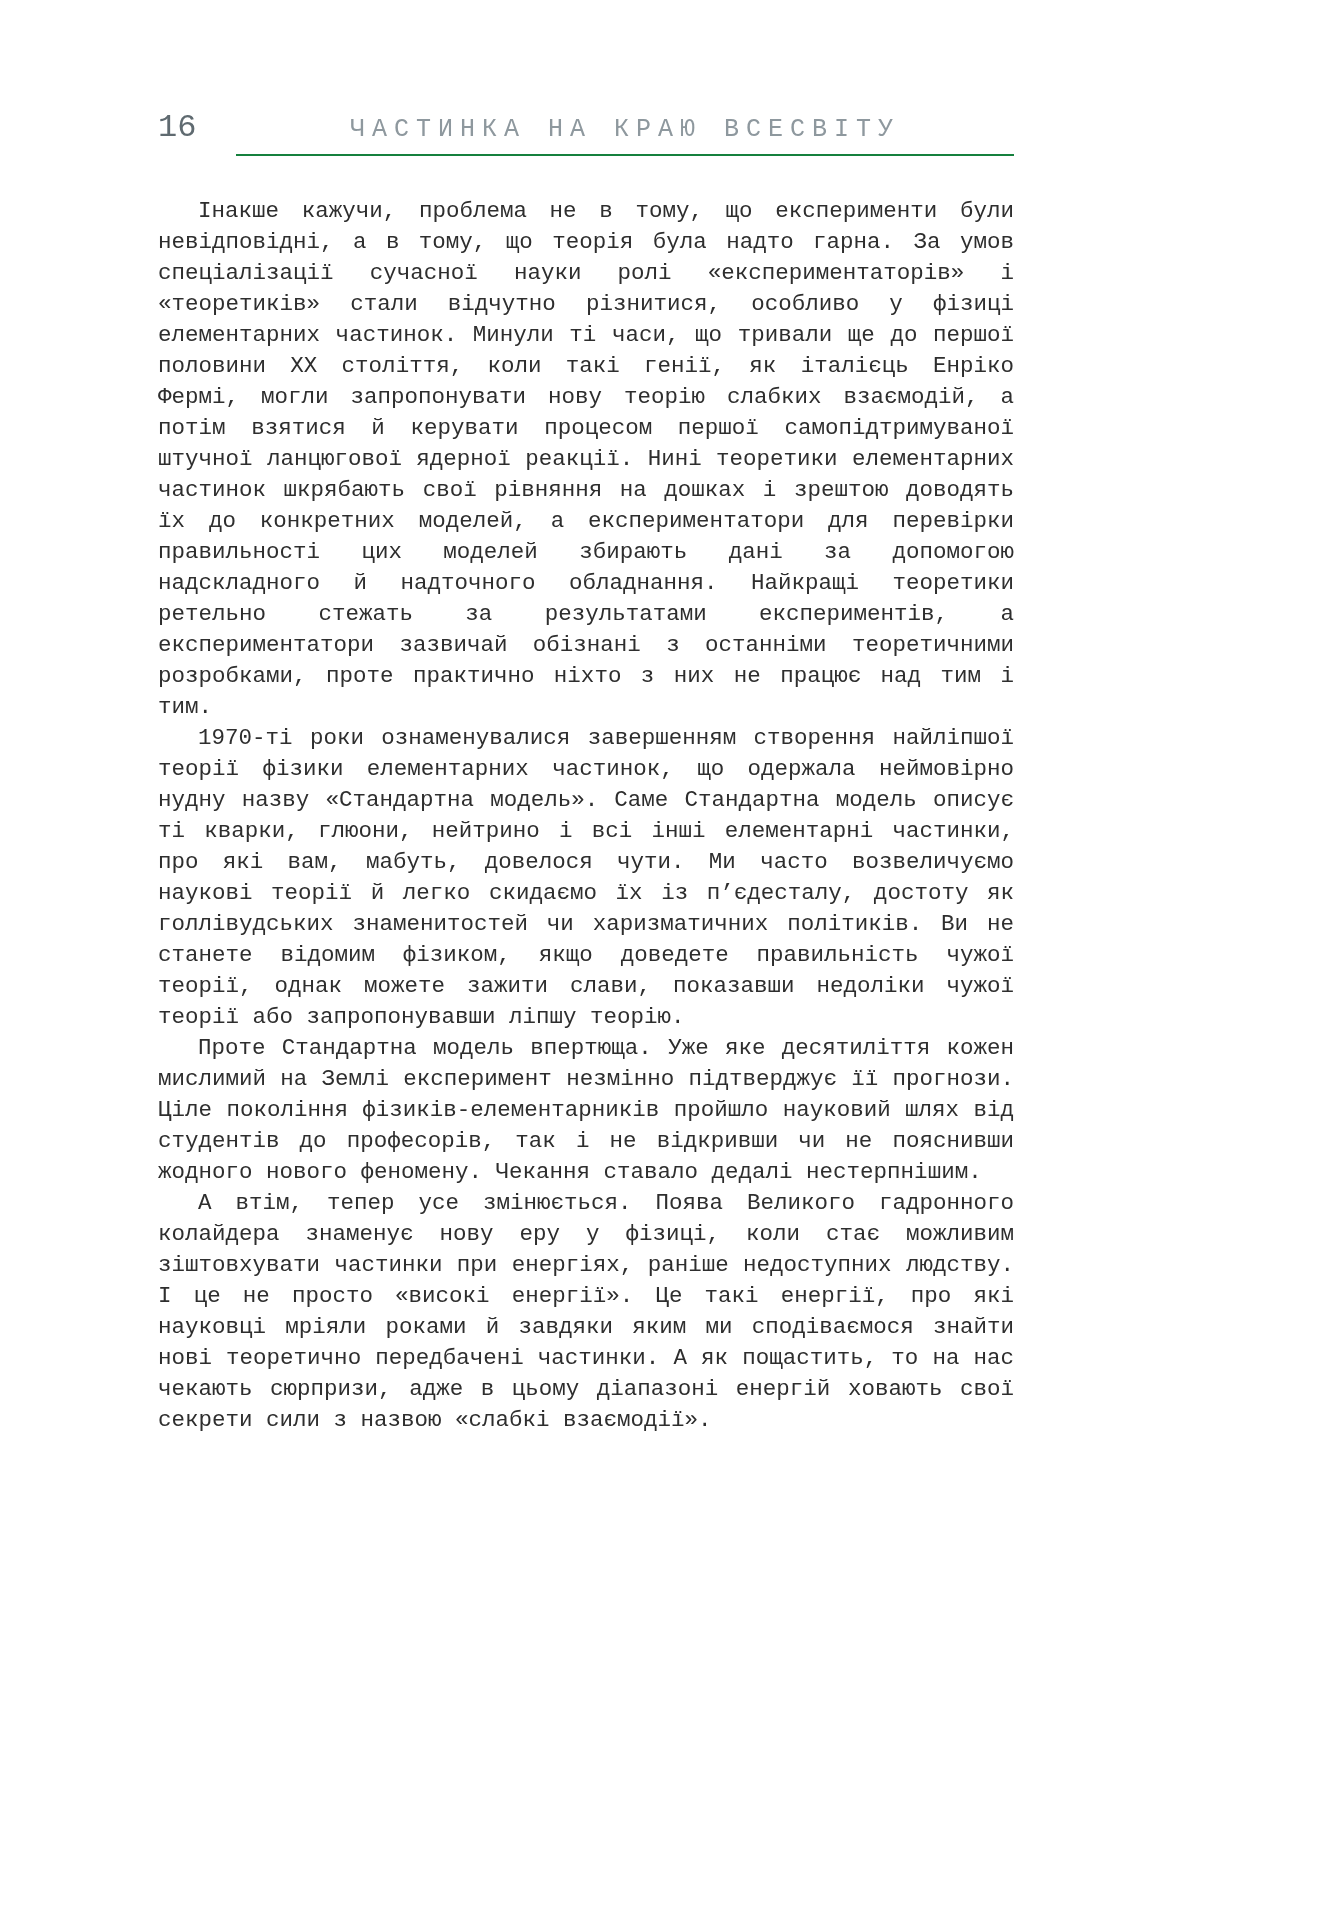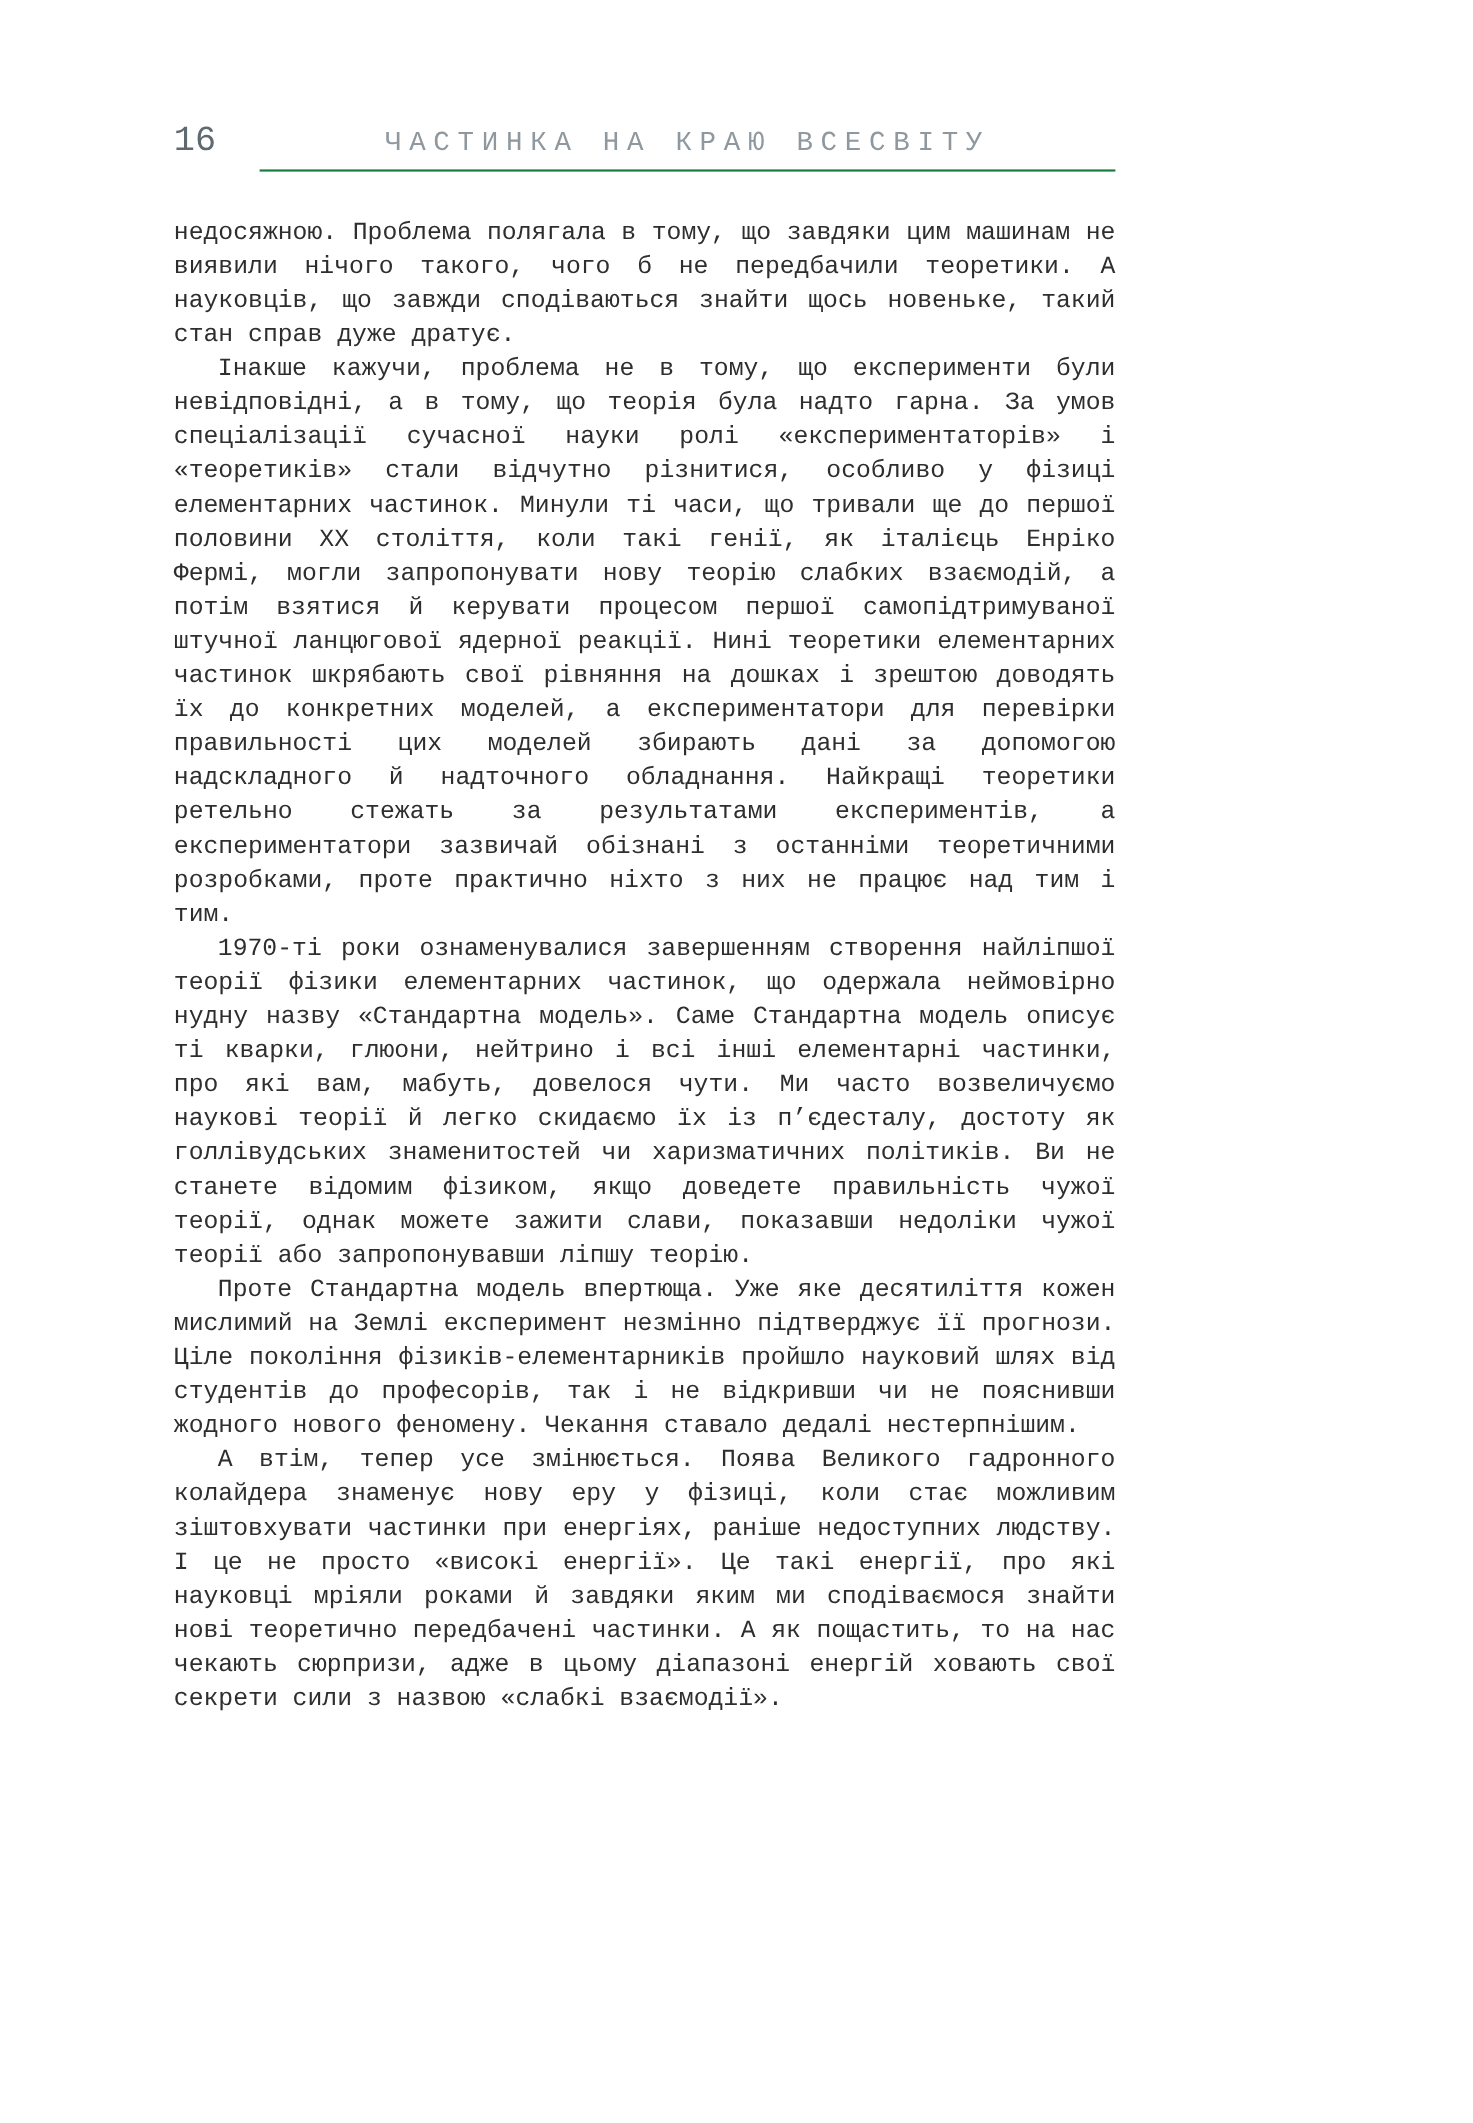--- a/index.html
+++ b/index.html
@@ -70,20 +70,19 @@
 <div class="page">
 
   <header class="page-header">
     <span class="page-num">16</span>
     <div class="head-rule-wrap">
       <div class="running-head">ЧАСТИНКА НА КРАЮ ВСЕСВІТУ</div>
     </div>
   </header>
 
   <main class="page-body">
-    <p>недосяжною. Проблема полягала в тому, що завдяки цим машинам не виявили нічого такого, чого б не передбачили теоретики. А науковців, що завжди сподіваються знайти щось новеньке, такий стан справ дуже дратує.</p>
     <p class="indent">Інакше кажучи, проблема не в тому, що експерименти були невідповідні, а в тому, що теорія була надто гарна. За умов спеціалізації сучасної науки ролі «експериментаторів» і «теоретиків» стали відчутно різнитися, особливо у фізиці елементарних частинок. Минули ті часи, що тривали ще до першої половини XX століття, коли такі генії, як італієць Енріко Фермі, могли запропонувати нову теорію слабких взаємодій, а потім взятися й керувати процесом першої самопідтримуваної штучної ланцюгової ядерної реакції. Нині теоретики елементарних частинок шкрябають свої рівняння на дошках і зрештою доводять їх до конкретних моделей, а експериментатори для перевірки правильності цих моделей збирають дані за допомогою надскладного й надточного обладнання. Найкращі теоретики ретельно стежать за результатами експериментів, а експериментатори зазвичай обізнані з останніми теоретичними розробками, проте практично ніхто з них не працює над тим і тим.</p>
     <p class="indent">1970-ті роки ознаменувалися завершенням створення найліпшої теорії фізики елементарних частинок, що одержала неймовірно нудну назву «Стандартна модель». Саме Стандартна модель описує ті кварки, глюони, нейтрино і всі інші елементарні частинки, про які вам, мабуть, довелося чути. Ми часто возвеличуємо наукові теорії й легко скидаємо їх із п’єдесталу, достоту як голлівудських знаменитостей чи харизматичних політиків. Ви не станете відомим фізиком, якщо доведете правильність чужої теорії, однак можете зажити слави, показавши недоліки чужої теорії або запропонувавши ліпшу теорію.</p>
     <p class="indent">Проте Стандартна модель впертюща. Уже яке десятиліття кожен мислимий на Землі експеримент незмінно підтверджує її прогнози. Ціле покоління фізиків-елементарників пройшло науковий шлях від студентів до професорів, так і не відкривши чи не пояснивши жодного нового феномену. Чекання ставало дедалі нестерпнішим.</p>
     <p class="indent">А втім, тепер усе змінюється. Поява Великого гадронного колайдера знаменує нову еру у фізиці, коли стає можливим зіштовхувати частинки при енергіях, раніше недоступних людству. І це не просто «високі енергії». Це такі енергії, про які науковці мріяли роками й завдяки яким ми сподіваємося знайти нові теоретично передбачені частинки. А як пощастить, то на нас чекають сюрпризи, адже в цьому діапазоні енергій ховають свої секрети сили з назвою «слабкі взаємодії».</p>
   </main>
 
 </div>
 
 </body></html>

